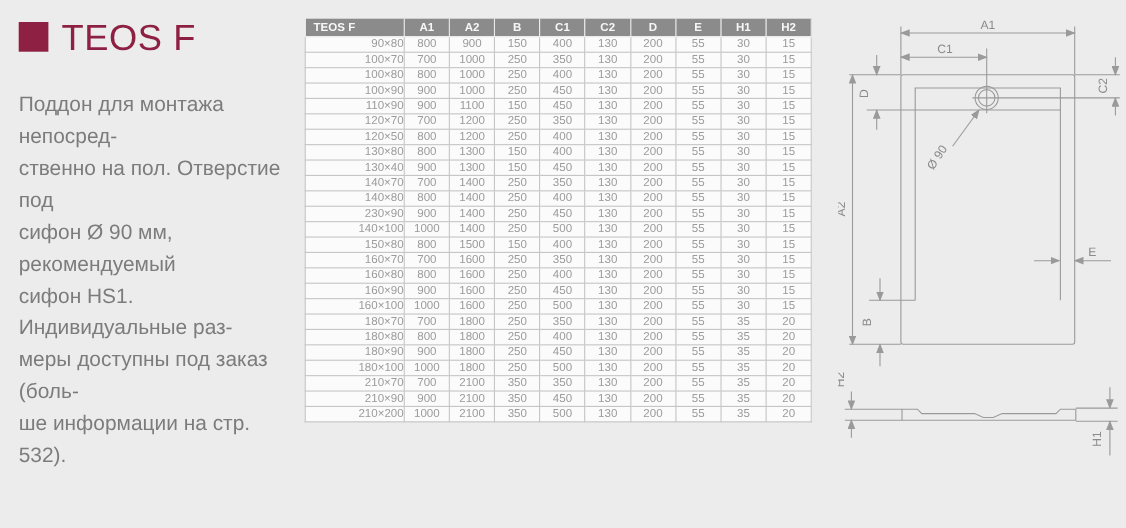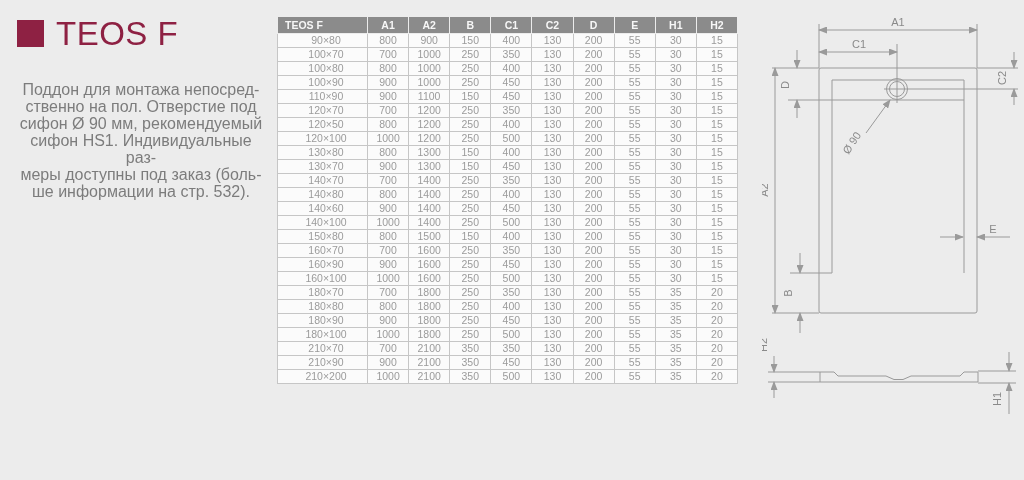--- a/index.html
+++ b/index.html
@@ -15,24 +15,23 @@
   
   .intro { position:absolute; left:17px; top:17px; width:248px; }
   .title-row { display:flex; align-items:center; gap:12px; }
   .title-square { width:27px; height:27px; background:#8e2143; flex:0 0 auto; }
   .title-text {
     font-size:33px; font-weight:500; letter-spacing:0.5px;
     color:#8e2143; line-height:1;
   }
   .description {
     margin-top:31px;
-    font-size:16px; line-height:17px;
+    font-size:19px; line-height:29px;
     color:#7c7c7c;
     white-space:pre-line;
-    text-align:center;
   }
 
   
   .dim-table-wrap { position:absolute; left:277px; top:17px; width:461px; }
   table.dim {
     width:461px;
     border-collapse:collapse;
     table-layout:fixed;
     font-size:10.5px;
   }
@@ -46,21 +45,21 @@
   }
   table.dim th.col-size { text-align:left; padding-left:7px; }
   table.dim td {
     height:13.2px; padding:0;
     background:#fbfbfb;
     color:#9b9b9b;
     text-align:center;
     border:1px solid #c6c6c6;
     line-height:13px;
   }
-  table.dim td.first { text-align:center; padding-left:7px; }
+  table.dim td.first { text-align:right; padding-left:7px; }
 
   
   .drawing { position:absolute; left:762px; top:0; width:262px; height:480px; }
   .drawing svg { display:block; }
   .dim-label { font-size:11px; fill:#8a8a8a; font-family:"Liberation Sans", sans-serif; }
 </style>
 </head>
 <body>
 
 <div class="intro">
@@ -183,45 +182,33 @@
           <td>1200</td>
           <td>250</td>
           <td>400</td>
           <td>130</td>
           <td>200</td>
           <td>55</td>
           <td>30</td>
           <td>15</td>
         </tr>
         <tr>
-          <td class="first">120×100</td>
-          <td>1000</td>
-          <td>1200</td>
-          <td>250</td>
-          <td>500</td>
-          <td>130</td>
-          <td>200</td>
-          <td>55</td>
-          <td>30</td>
-          <td>15</td>
-        </tr>
-        <tr>
           <td class="first">130×80</td>
           <td>800</td>
           <td>1300</td>
           <td>150</td>
           <td>400</td>
           <td>130</td>
           <td>200</td>
           <td>55</td>
           <td>30</td>
           <td>15</td>
         </tr>
         <tr>
-          <td class="first">130×70</td>
+          <td class="first">130×40</td>
           <td>900</td>
           <td>1300</td>
           <td>150</td>
           <td>450</td>
           <td>130</td>
           <td>200</td>
           <td>55</td>
           <td>30</td>
           <td>15</td>
         </tr>
@@ -243,21 +230,21 @@
           <td>1400</td>
           <td>250</td>
           <td>400</td>
           <td>130</td>
           <td>200</td>
           <td>55</td>
           <td>30</td>
           <td>15</td>
         </tr>
         <tr>
-          <td class="first">140×60</td>
+          <td class="first">230×90</td>
           <td>900</td>
           <td>1400</td>
           <td>250</td>
           <td>450</td>
           <td>130</td>
           <td>200</td>
           <td>55</td>
           <td>30</td>
           <td>15</td>
         </tr>
@@ -284,20 +271,32 @@
           <td>55</td>
           <td>30</td>
           <td>15</td>
         </tr>
         <tr>
           <td class="first">160×70</td>
           <td>700</td>
           <td>1600</td>
           <td>250</td>
           <td>350</td>
+          <td>130</td>
+          <td>200</td>
+          <td>55</td>
+          <td>30</td>
+          <td>15</td>
+        </tr>
+        <tr>
+          <td class="first">160×80</td>
+          <td>800</td>
+          <td>1600</td>
+          <td>250</td>
+          <td>400</td>
           <td>130</td>
           <td>200</td>
           <td>55</td>
           <td>30</td>
           <td>15</td>
         </tr>
         <tr>
           <td class="first">160×90</td>
           <td>900</td>
           <td>1600</td>

